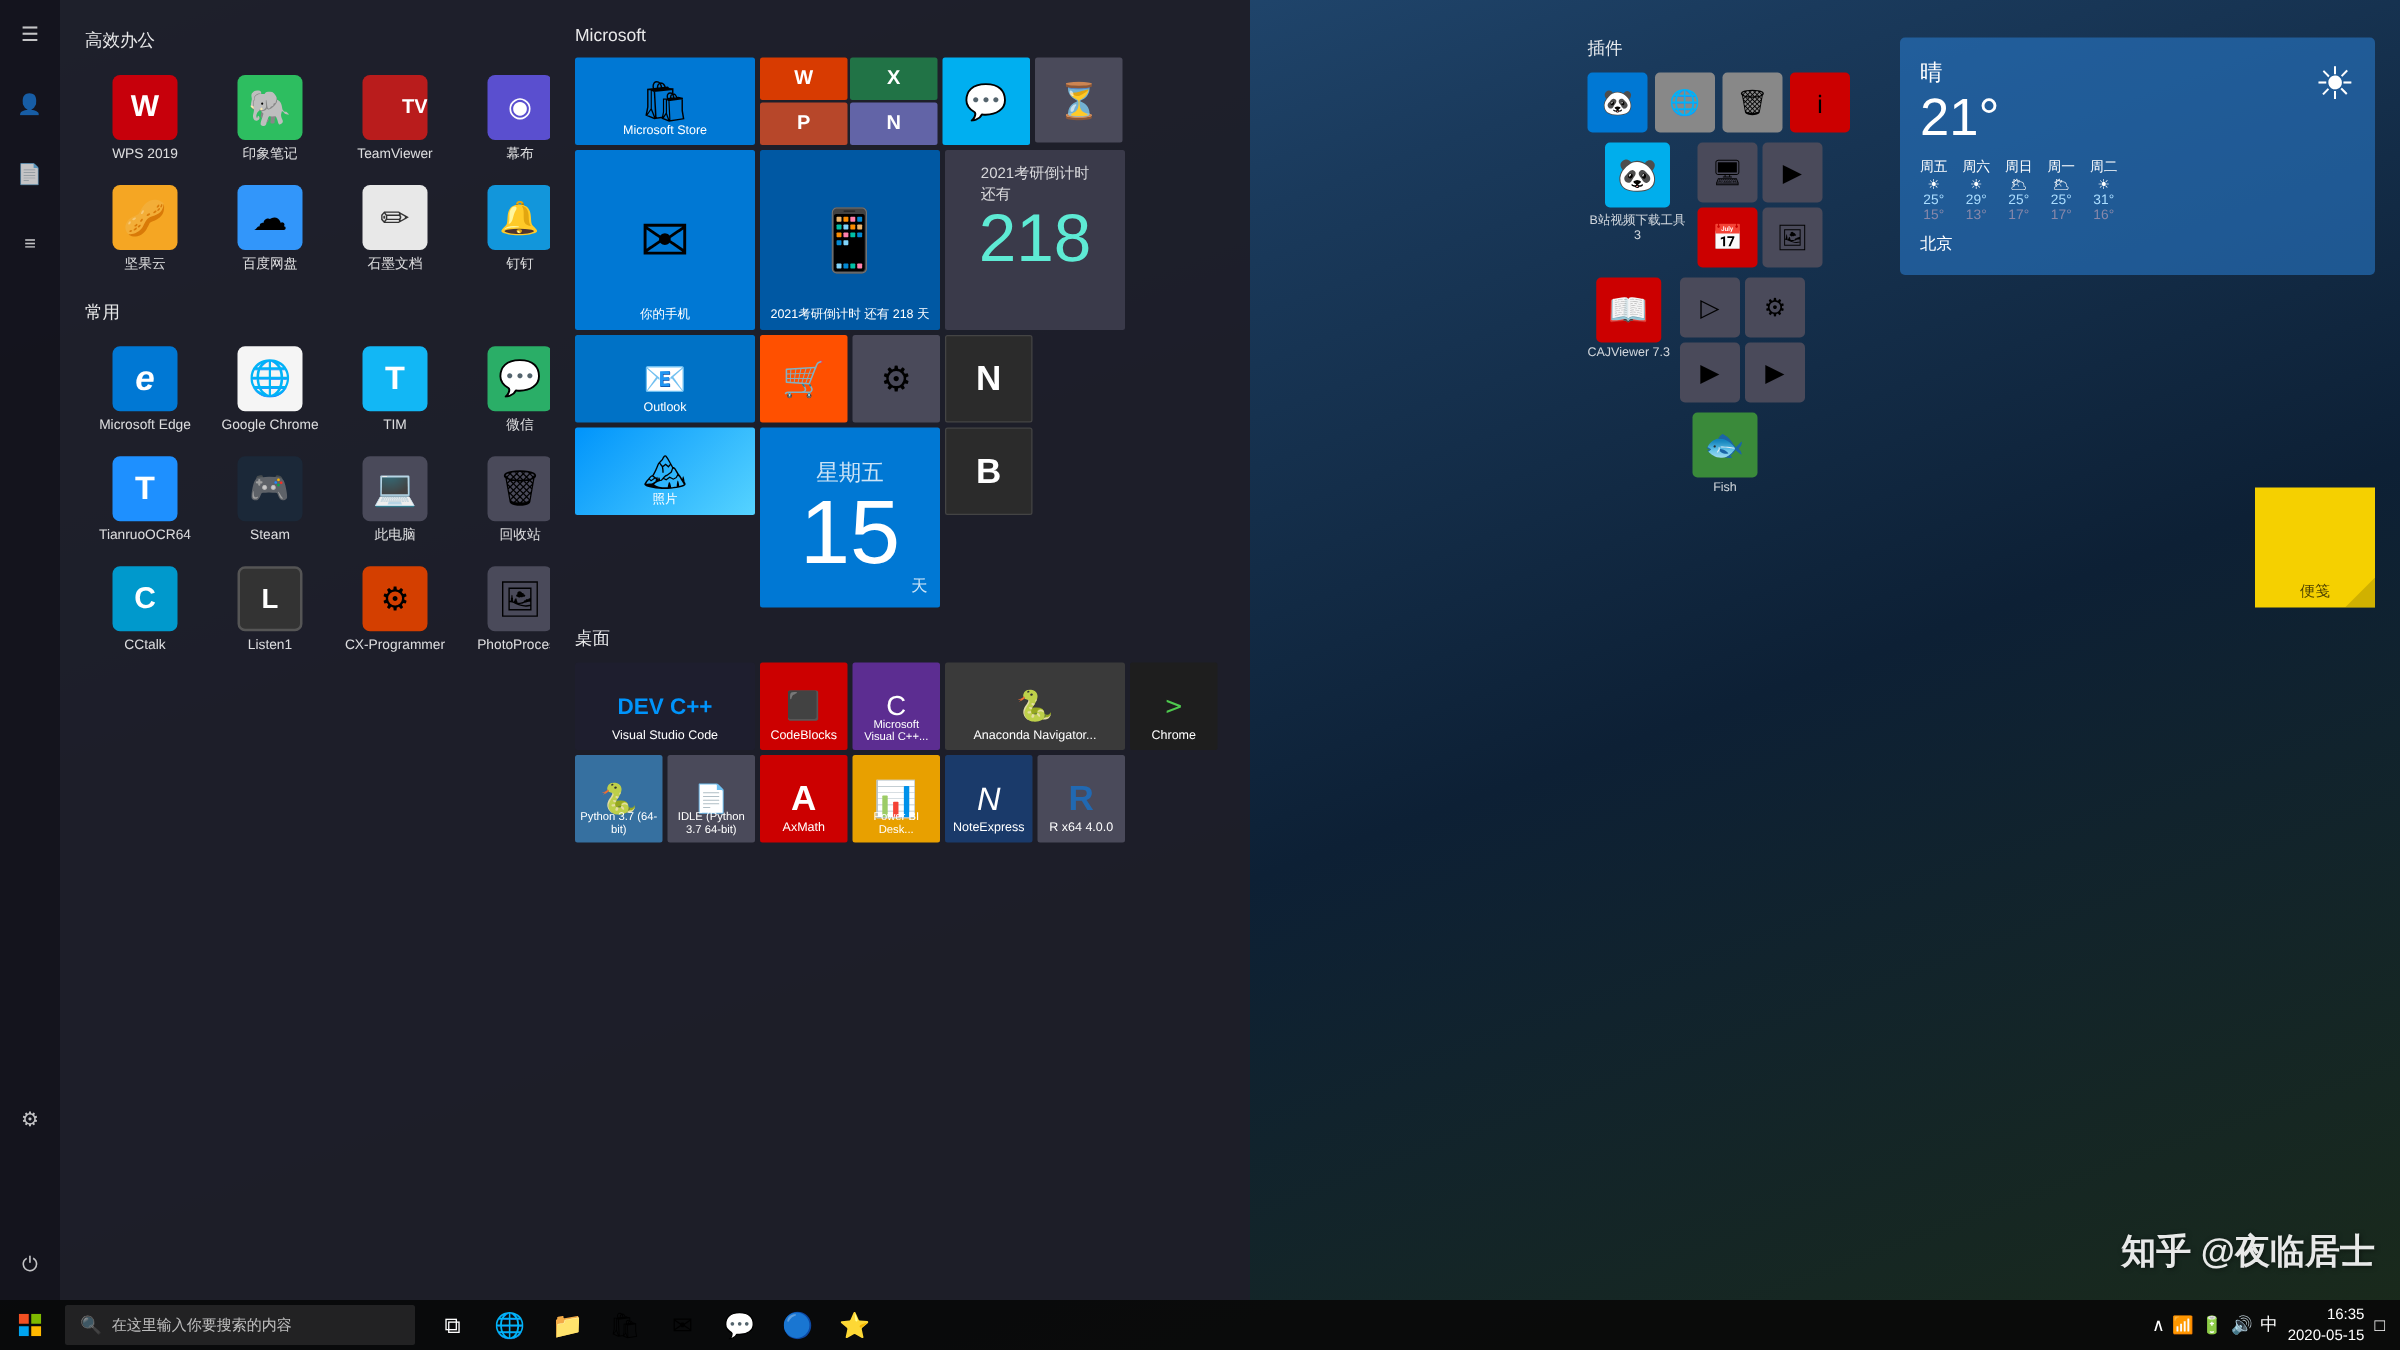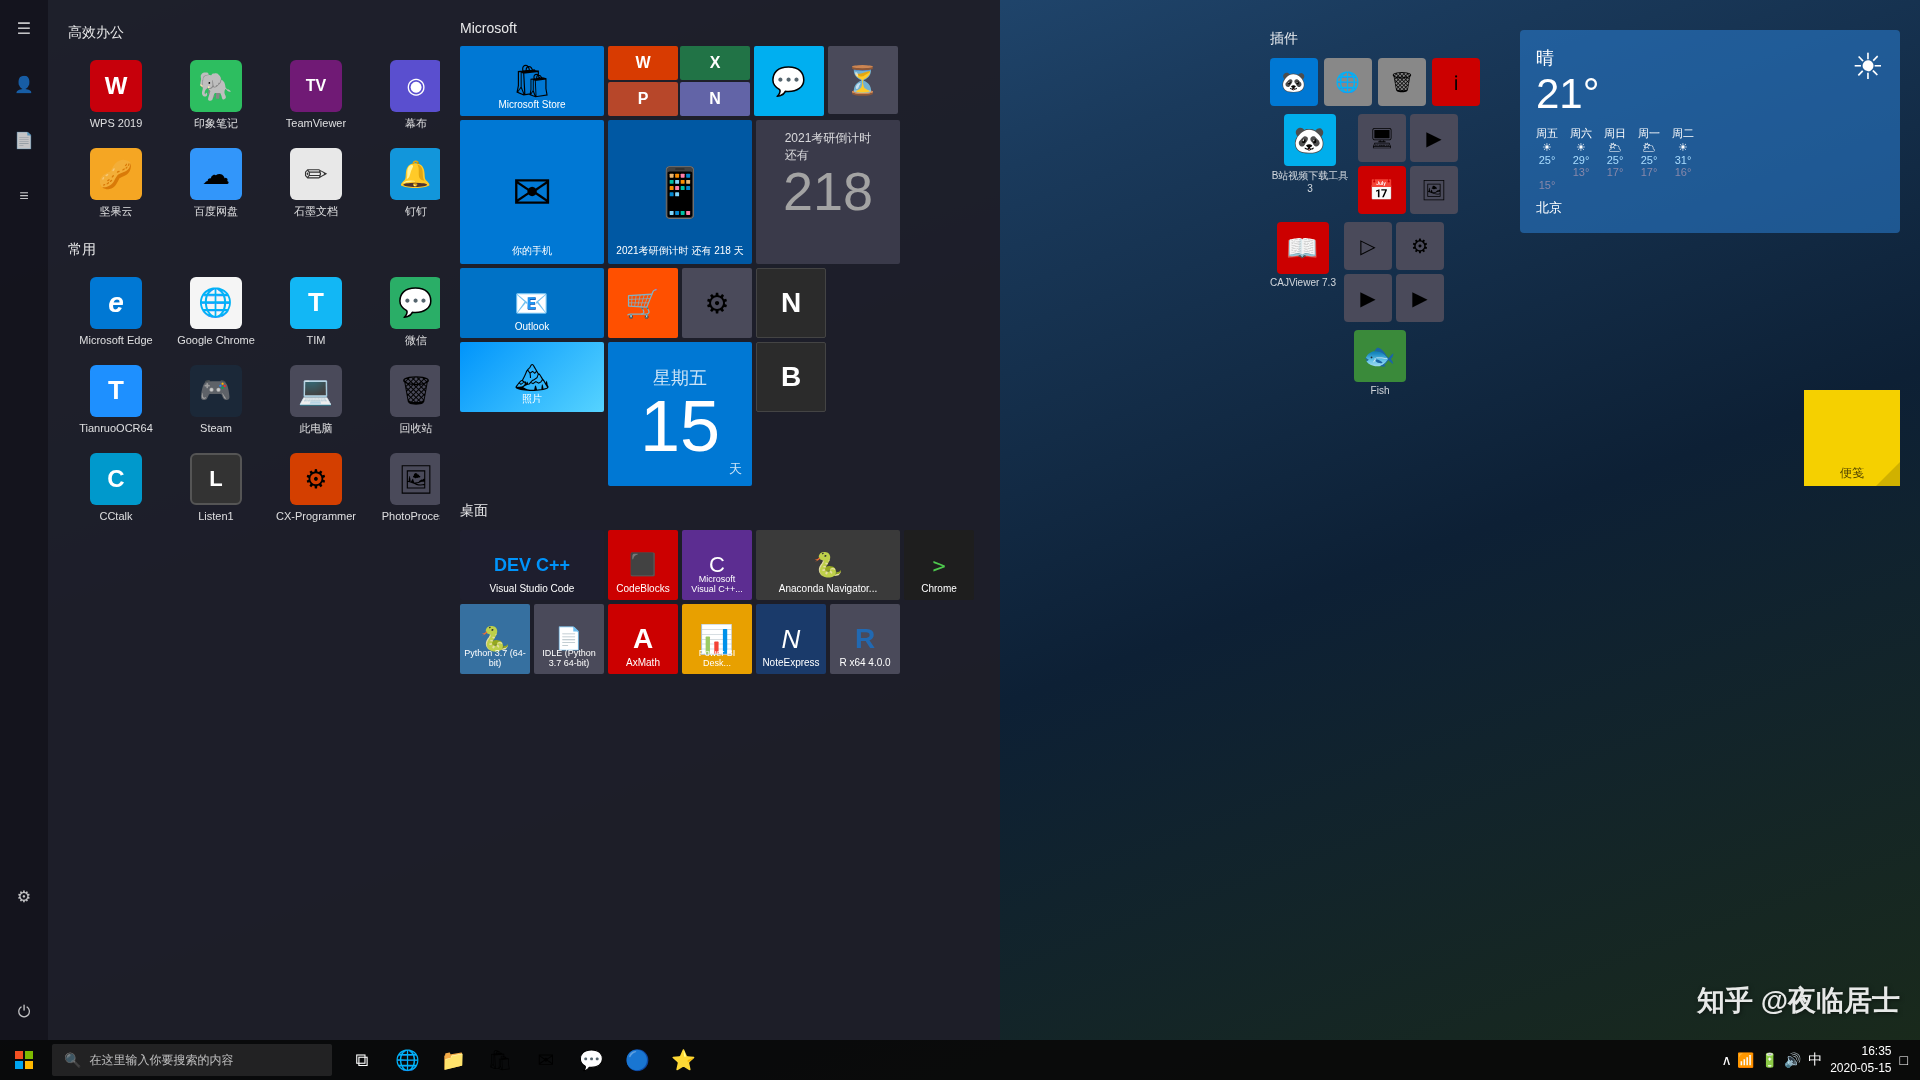--- a/index.html
+++ b/index.html
@@ -301,21 +301,21 @@
       </div>
 
       <div class="app-item">
         <div class="app-icon-wrapper" style="background:#2dbe60;">
           <span style="font-size:28px;">🐘</span>
         </div>
         <span class="app-label">印象笔记</span>
       </div>
 
       <div class="app-item">
-        <div class="app-icon-wrapper" style="background:#701a75;">
+        <div class="app-icon-wrapper" style="background:#b91c1c;justify-content:flex-end;">
           <span style="color:white;font-size:16px;font-weight:bold;">TV</span>
         </div>
         <span class="app-label">TeamViewer</span>
       </div>
 
       <div class="app-item">
         <div class="app-icon-wrapper" style="background:#5a4fcf;">
           <span style="color:white;font-size:22px;">◉</span>
         </div>
         <span class="app-label">幕布</span>
@@ -479,21 +479,21 @@
       </div>
 
       <div class="tile" style="width:144px;height:144px;background:#0058a3;">
         <span style="font-size:48px;">📱</span>
         <span class="tile-label">2021考研倒计时
 还有 218 天</span>
       </div>
 
       <div class="tile" style="width:144px;height:144px;background:#3a3a4a;justify-content:flex-start;padding:10px;">
         <span style="color:rgba(255,255,255,0.8);font-size:12px;line-height:1.4;">2021考研倒计时<br>还有</span>
-        <span style="color:#a3a3a3;font-size:54px;font-weight:300;line-height:1;">218</span>
+        <span style="color:#5eead4;font-size:54px;font-weight:300;line-height:1;">218</span>
       </div>
 
       <div style="display:flex;flex-direction:column;gap:4px;">
         <div class="tile" style="width:144px;height:70px;background:#0072c6;">
           <span style="font-size:28px;">📧</span>
           <span class="tile-label">Outlook</span>
         </div>
         <div class="tile" style="width:144px;height:70px;background:linear-gradient(135deg,#0094fb,#56d3ff);">
           <span style="font-size:28px;">🏔</span>
           <span class="tile-label">照片</span>
@@ -636,21 +636,21 @@
     </div>
     <div style="text-align:right;">
       <span style="font-size:36px;">☀</span>
     </div>
   </div>
   <div style="display:flex;gap:12px;margin-top:8px;font-size:11px;">
     <div style="text-align:center;">
       <div>周五</div>
       <div>☀</div>
       <div style="color:#adf;">25°</div>
-      <div style="color:#88a;margin-top:13px;">15°</div>
+      <div style="color:#88a;">15°</div>
     </div>
     <div style="text-align:center;">
       <div>周六</div>
       <div>☀</div>
       <div style="color:#adf;">29°</div>
       <div style="color:#88a;">13°</div>
     </div>
     <div style="text-align:center;">
       <div>周日</div>
       <div>🌥</div>

